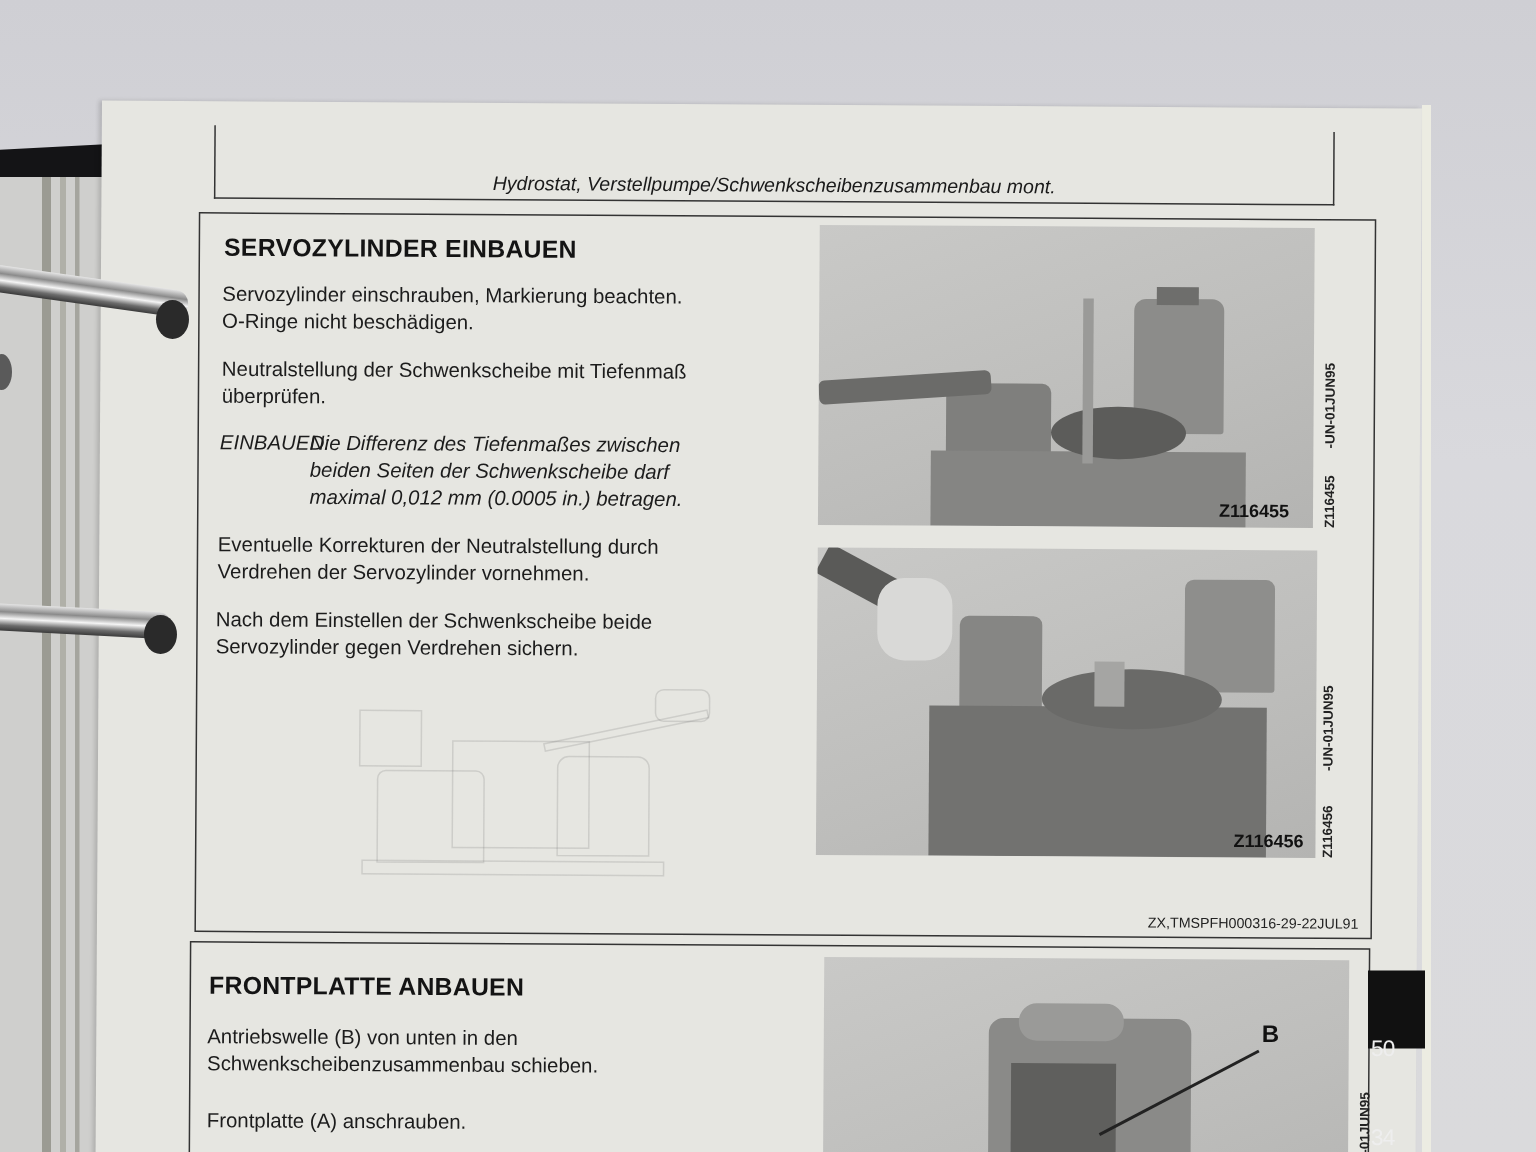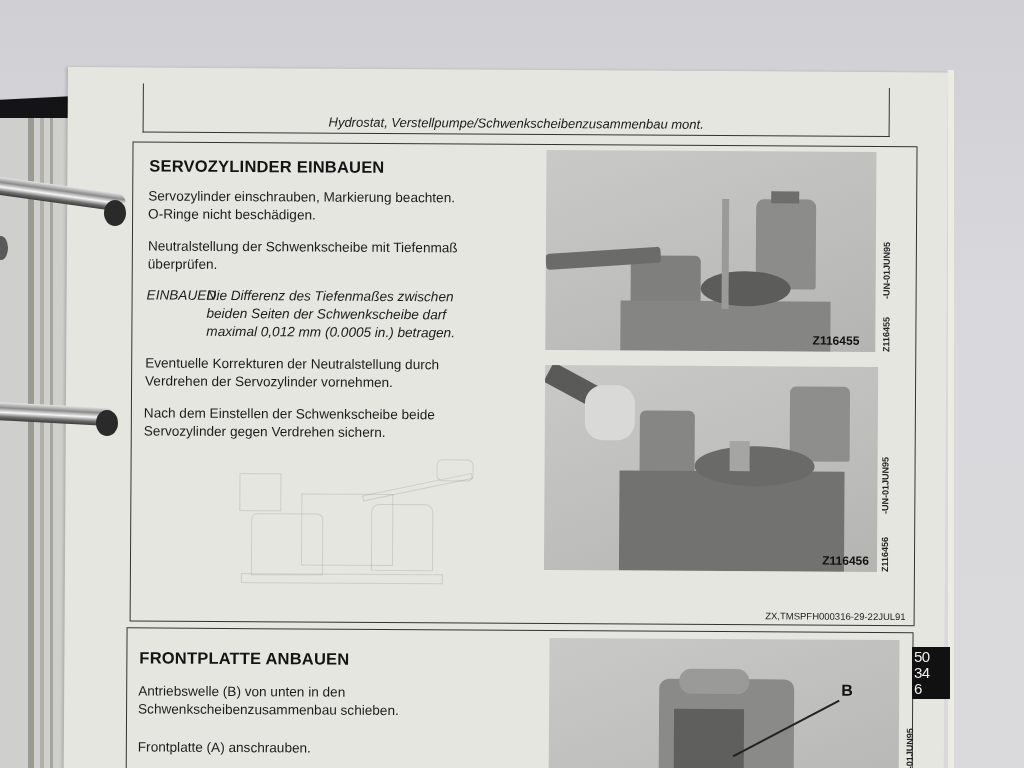--- a/index.html
+++ b/index.html
@@ -33,21 +33,21 @@
   .para { position:absolute; font-size:13.6px; line-height:18px; color:#1c1c1c; white-space:pre-line; }
   .note { position:absolute; font-size:13.6px; line-height:18px; color:#1c1c1c; font-style:italic; }
   .note-label { position:absolute; left:0; top:0; }
   .note-body { position:absolute; left:60px; top:0; width:300px; white-space:pre-line; }
   .photo { position:absolute; background:linear-gradient(160deg,#c9c9c7 0%,#bdbdbb 60%,#b4b4b2 100%); overflow:hidden; }
   .photo .figure-id { position:absolute; font-weight:bold; font-size:12px; color:#111; }
   .side-label { position:absolute; font-size:9px; color:#222; writing-mode:vertical-rl; transform:rotate(180deg); font-weight:bold; }
   .footer-ref { position:absolute; right:8px; bottom:3px; font-size:9.5px; color:#222; }
   .tab-marker { position:absolute; left:912px; top:647px; width:38px; height:52px;
     background:#111; color:#eee; font-size:15px; line-height:16px; padding:2px 0 0 2px; box-sizing:border-box; }
-  .tab-marker div { letter-spacing:-0.5px; }
+  .tab-marker div { letter-spacing:-0.5px;margin-top:43px; }
   .ring { position:absolute; height:18px; border-radius:9px;
     background:linear-gradient(180deg,#e5e5e5 0%,#8b8b8b 30%,#f5f5f5 55%,#6c6c6c 80%,#3b3b3b 100%); }
   .ring-hole { position:absolute; width:22px; height:26px; border-radius:50%; background:#2a2a2a; }
   .ghost { position:absolute; border:1px solid rgba(120,120,120,0.22); }
   .mach { position:absolute; background:#7a7a78; }
 </style>
 </head>
 <body>
 
 <div class="backdrop"></div>

